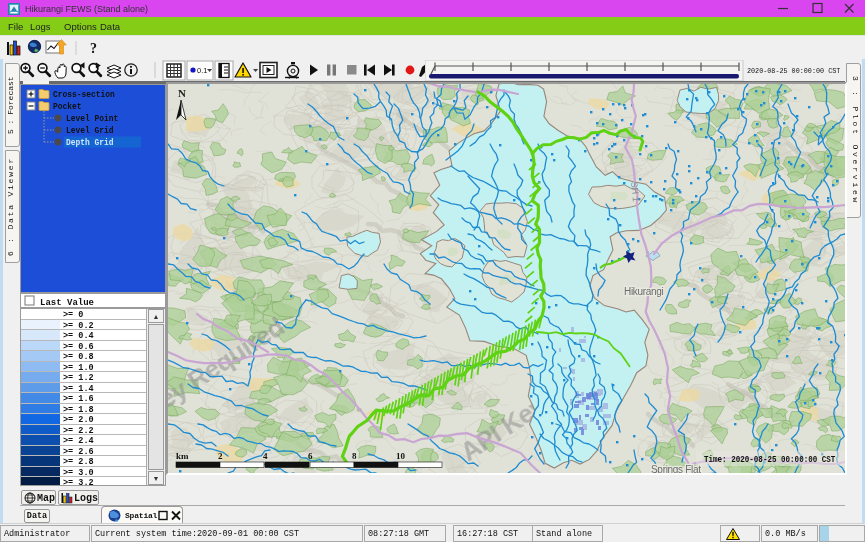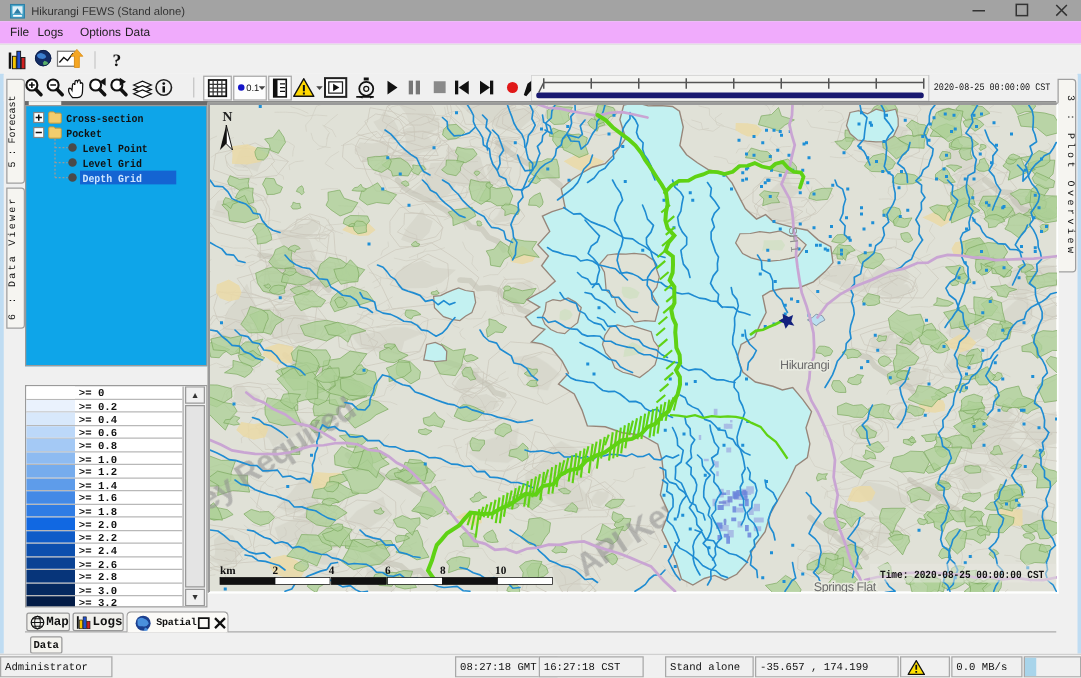--- a/index.html
+++ b/index.html
@@ -1,42 +1,42 @@
 <!DOCTYPE html>
 <html><head><meta charset="utf-8"><style>
 *{margin:0;padding:0;box-sizing:border-box}
 body{width:865px;height:542px;overflow:hidden;font-family:"Liberation Sans",sans-serif;background:#fff}
 #win{position:relative;width:865px;height:542px}
 .mono{font-family:"Liberation Mono",monospace}
-#titlebar{position:absolute;left:0;top:0;width:865px;height:17px;background:#a3a3a3}
+#titlebar{position:absolute;left:0;top:0;width:865px;height:17px;background:#d946ef}
 #title{position:absolute;left:25px;top:3.5px;font-size:9px;color:#333}
-#menubar{position:absolute;left:0;top:17px;width:865px;height:18px;background:#f0abfc;font-size:9.5px;color:#222}
+#menubar{position:absolute;left:0;top:17px;width:865px;height:18px;background:#84cc16;font-size:9.5px;color:#222}
 #menubar span{position:absolute;top:4px}
 #toolbar1{position:absolute;left:0;top:35px;width:865px;height:24px;background:#f0f0f0;border-top:1px solid #e2e2e2}
 #mainpanel{position:absolute;left:0;top:59px;width:865px;height:464px;background:#f0f0f0;border-left:3px solid #bfdcf2;border-right:3px solid #bfdcf2}
 #toolbar2{position:absolute;left:3px;top:60px;width:859px;height:21px;background:#f0f0f0}
 #darkline{position:absolute;left:20px;top:81px;width:825px;height:2px;background:#6a6a6a}
 .vtabL{position:absolute;left:5px;width:15px;background:#f6f5f1;border:1px solid #9f9f9f;border-radius:3px 0 0 3px;
  writing-mode:vertical-rl;transform:rotate(180deg);text-align:center;font-family:"Liberation Mono",monospace;font-size:8px;color:#111;letter-spacing:1.8px}
 .vtabR{position:absolute;left:846px;width:15px;background:#f6f5f1;border:1px solid #9f9f9f;border-radius:0 3px 3px 0;
  writing-mode:vertical-rl;text-align:center;font-family:"Liberation Mono",monospace;font-size:8px;color:#111;letter-spacing:2.8px}
 #treehdr{position:absolute;left:20px;top:81px;width:146px;height:3px;background:#6a6a6a}
 #treehdr b{position:absolute;left:3px;top:0px;width:26px;height:3px;background:#f3f3ef;display:block}
-#tree{position:absolute;left:20px;top:84px;width:146px;height:209px;background:#0ea5e9;border:1px solid #9a9a9a;overflow:hidden}
+#tree{position:absolute;left:20px;top:84px;width:146px;height:209px;background:#1d4ed8;border:1px solid #9a9a9a;overflow:hidden}
 #legendhdr{position:absolute;left:20px;top:293px;width:146px;height:15px;background:#fff;border:1px solid #9a9a9a}
 #legend{position:absolute;left:20px;top:308px;width:146px;height:178px;background:#fff;border:1px solid #9a9a9a;overflow:hidden}
 .lrow{position:relative;height:10.5px;border-bottom:1px solid #b8b8b8;font-family:"Liberation Mono",monospace;font-size:8.5px;font-weight:bold;color:#111}
 .lsw{position:absolute;left:0;top:0;width:39px;height:100%}
 .ltx{position:absolute;left:42px;top:1px}
 #mapframe{position:absolute;left:166px;top:82px;width:681px;height:393px;border:2px solid;border-color:#9a9a9a #fff #fff #9a9a9a;background:#e3e5dc}
 #map{position:absolute;left:168px;top:84px;width:677px;height:389px;overflow:hidden}
 #tabline{position:absolute;left:20px;top:505px;width:825px;height:1px;background:#aaa}
 .btab{position:absolute;top:490px;height:15px;background:#f1f0ec;border:1px solid #999;border-radius:2px;
  font-family:"Liberation Mono",monospace;font-size:10px;font-weight:bold;color:#111;display:flex;align-items:flex-end;white-space:nowrap;padding:0 2px;gap:1px}
-#spatialtab{position:absolute;left:101px;top:489px;width:82px;height:17px;background:#fbfaf7;border:1px solid #999;border-bottom:none;border-radius:4px 4px 0 0;font-family:"Liberation Mono",monospace;font-size:9px;font-weight:bold;color:#111}
+#spatialtab{position:absolute;left:101px;top:506px;width:82px;height:17px;background:#fbfaf7;border:1px solid #999;border-bottom:none;border-radius:4px 4px 0 0;font-family:"Liberation Mono",monospace;font-size:9px;font-weight:bold;color:#111}
 #logsbtn{position:absolute;left:24px;top:509px;width:26px;height:14px;background:#f4f3ee;border:1px solid #999;border-radius:2px;font-family:"Liberation Mono",monospace;font-size:8.5px;font-weight:bold;color:#111;text-align:center;padding-top:1px}
 #statusbar{position:absolute;left:0;top:523px;width:865px;height:19px;background:#f0f0f0;border-top:1px solid #d0d0d0}
 .scell{position:absolute;top:1px;height:17px;background:#f0f0f0;border:1px solid #a8a8a8;font-family:"Liberation Mono",monospace;font-size:8.5px;color:#111;padding:3px 0 0 3px;overflow:hidden;white-space:nowrap}
 </style></head><body>
 <div id="win">
 
 <div id="titlebar">
  <svg width="12" height="12" style="position:absolute;left:8px;top:3px">
         <rect x="0.5" y="0.5" width="11" height="11" fill="#4aa8cc" stroke="#2e7fa6"></rect>
         <rect x="2" y="2" width="8" height="6" fill="#dff0f8"></rect>
@@ -226,20 +226,26 @@
 <rect x="43" y="51.5" width="77" height="11" fill="#1464d2"></rect>
 <g font-family="Liberation Mono, monospace" font-size="8.8px" font-weight="bold" fill="#111">
 <text x="32" y="12.5" transform="translate(32,12.5) scale(0.9 1) translate(-32,-12.5)">Cross-section</text>
 <text x="32" y="24.5" transform="translate(32,24.5) scale(0.9 1) translate(-32,-24.5)">Pocket</text>
 <text x="45" y="36.5" transform="translate(45,36.5) scale(0.9 1) translate(-45,-36.5)">Level Point</text>
 <text x="45" y="48.5" transform="translate(45,48.5) scale(0.9 1) translate(-45,-48.5)">Level Grid</text>
 <text x="45" y="60.5" fill="#cfe6ff" transform="translate(45,60.5) scale(0.9 1) translate(-45,-60.5)">Depth Grid</text>
 </g>
       </svg>
     </div>
+<div id="legendhdr">
+ <svg width="144" height="13" style="position:absolute;left:0;top:0">
+        <rect x="4" y="2" width="9" height="9" fill="#fff" stroke="#777"></rect>
+        <text x="19" y="11" font-family="Liberation Mono, monospace" font-size="9px" font-weight="bold" fill="#111">Last Value</text>
+      </svg>
+</div>
 <div id="legend">
       <div style="position:absolute;left:0;top:0;width:125px;height:178px">
 <div class="lrow">
           <div class="lsw" style="background:#ffffff"></div>
           <span class="ltx">&gt;= 0</span>
         </div>
 <div class="lrow">
           <div class="lsw" style="background:#eaf2fd"></div>
           <span class="ltx">&gt;= 0.2</span>
         </div>
@@ -1905,24 +1911,24 @@
       <span style="position:absolute;left:23px;top:3.5px;font-size:8px;letter-spacing:-0.2px">Spatial</span>
       <svg width="24" height="11" style="position:absolute;left:56px;top:3px">
         <rect x="1" y="1.5" width="8" height="8" fill="none" stroke="#111" stroke-width="1.4"></rect>
         <path d="M14 1.5 l8 8 M22 1.5 l-8 8" stroke="#111" stroke-width="1.8"></path>
       </svg>
     </div>
 <div id="logsbtn">Data</div>
 
 <div id="statusbar">
       <div class="scell" style="left:0px;width:90px">Administrator</div>
+<div class="scell" style="left:91px;width:272px">Current system time:2020-09-01 00:00 CST</div>
 <div class="scell" style="left:364px;width:82px">08:27:18 GMT</div>
-<div class="scell" style="left:431px;width:84px">16:27:18 CST</div>
+<div class="scell" style="left:453px;width:84px">16:27:18 CST</div>
 <div class="scell" style="left:532px;width:71px">Stand alone</div>
-<div class="scell" style="left:604px;width:115px">-35.657 , 174.199</div>
 <div class="scell" style="left:720px;width:40px">
         <svg width="14" height="12" style="position:absolute;left:5px;top:2px">
           <path d="M7 0.5 l6.5 11 h-13 Z" fill="#ffe000" stroke="#111" stroke-width="1"></path>
           <rect x="6.3" y="3.8" width="1.4" height="4" fill="#111"></rect>
           <rect x="6.3" y="8.8" width="1.4" height="1.4" fill="#111"></rect>
         </svg>
       </div>
 <div class="scell" style="left:761px;width:57px">0.0 MB/s</div>
 <div class="scell" style="left:819px;width:46px;padding-left:0">
         <div style="position:absolute;left:0;top:0;width:9px;height:100%;background:#a8d4ea"></div>

